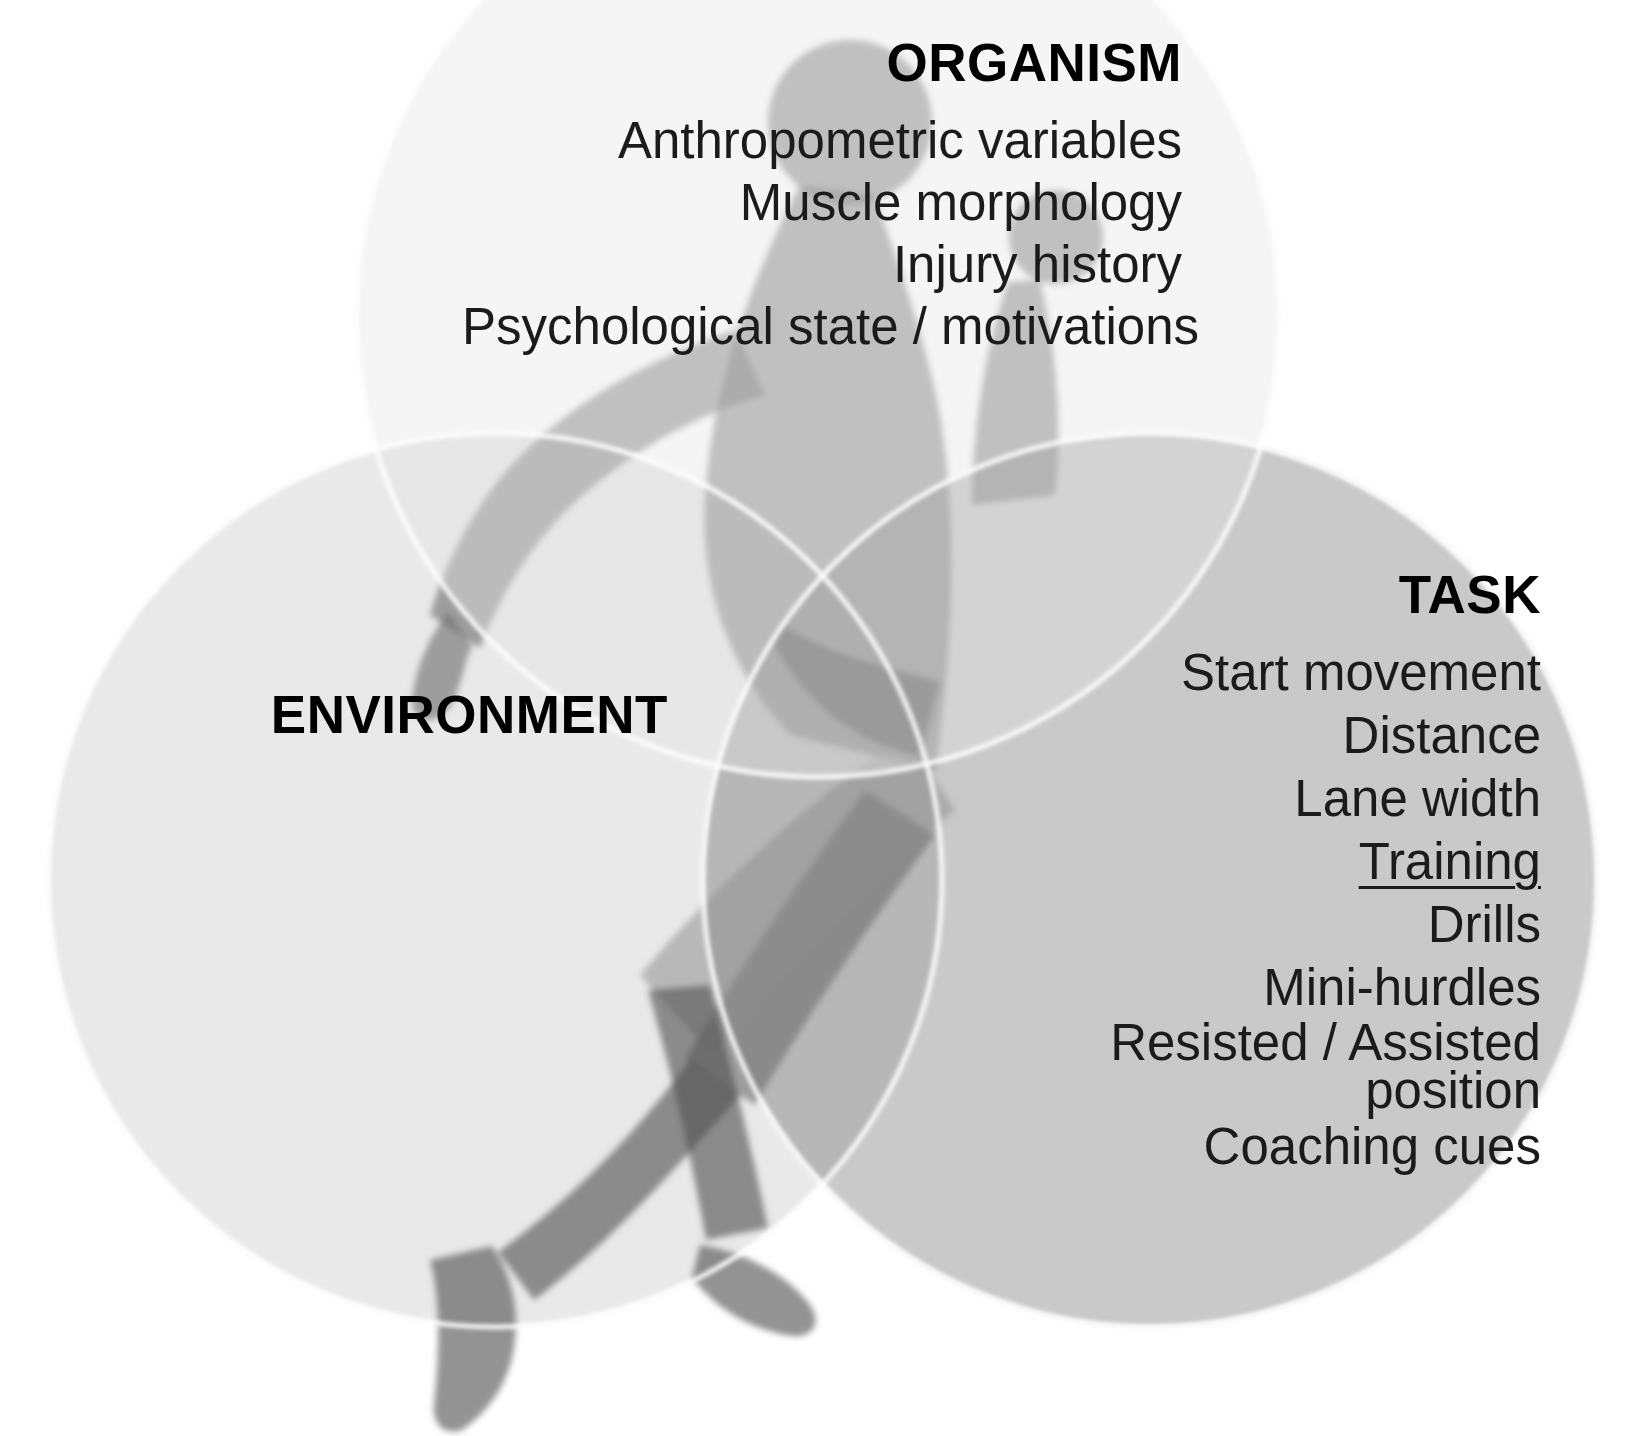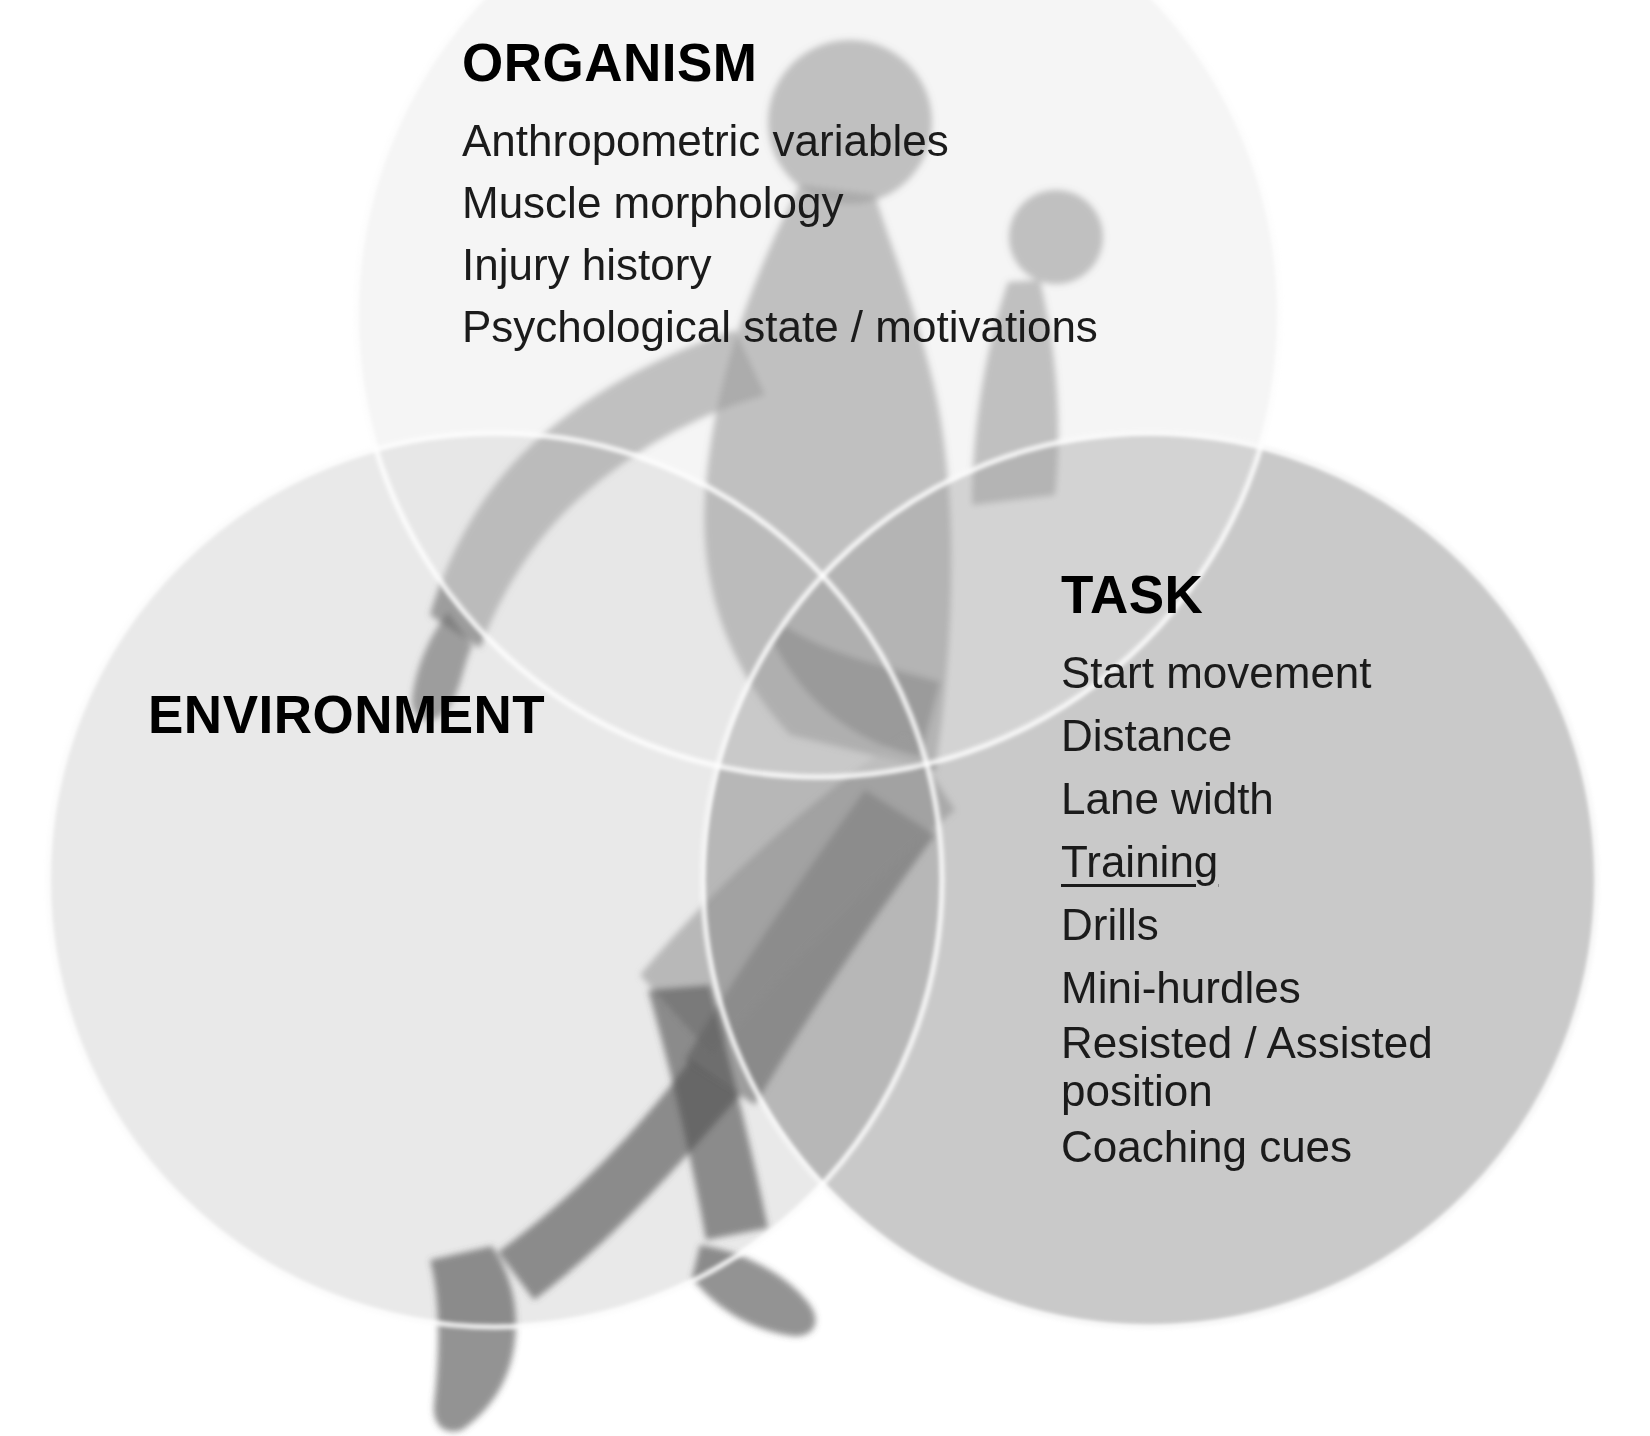--- a/index.html
+++ b/index.html
@@ -6,33 +6,33 @@
   .stage{
     position:relative;
     width:1650px;height:1436px;
     overflow:hidden;
     background:#ffffff;
     font-family:"Liberation Sans", sans-serif;
   }
   .stage svg{position:absolute;left:0;top:0;}
   .text-block{
     position:absolute;
-    text-align:left;
+    text-align:right;
     color:#1b1b1b;
     filter:blur(0.4px);
   }
   .venn-title{
     font-size:53px;
     font-weight:700;
     line-height:66px;
     color:#000000;
     letter-spacing:0.5px;
     white-space:nowrap;
   }
-  .venn-items{font-size:44px;font-weight:400;}
+  .venn-items{font-size:51px;font-weight:400;}
   .venn-item{white-space:nowrap;}
   .venn-item.two-line{white-space:normal;line-height:48px;}
   .venn-item.underlined{
     text-decoration:underline;
     text-decoration-thickness:3px;
     text-underline-offset:7px;
   }
   
   .block-organism{left:462px;top:30px;width:720px;}
   .block-organism .venn-items{margin-top:14px;line-height:62px;}

